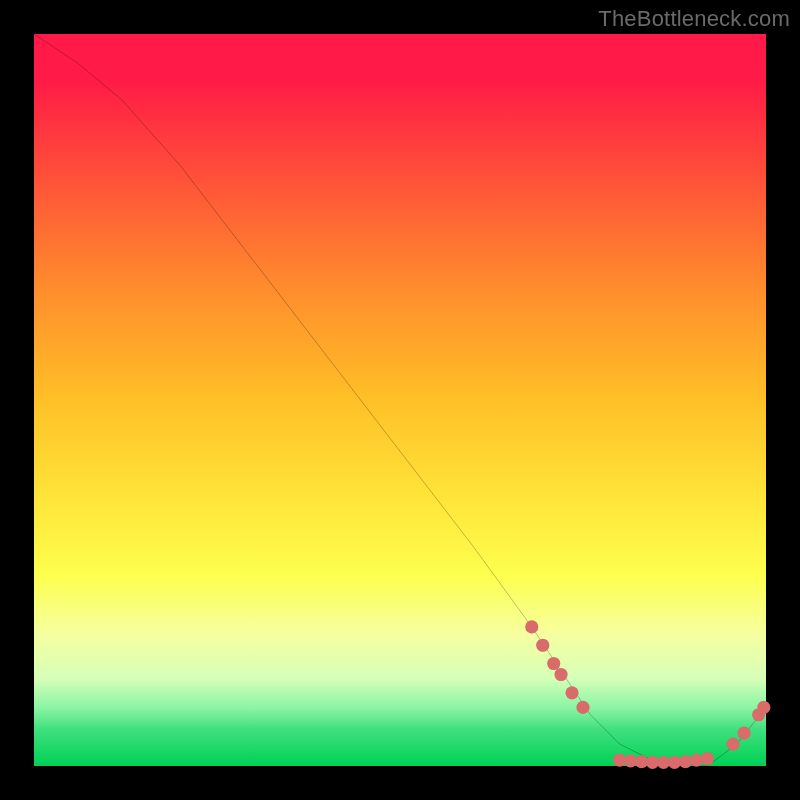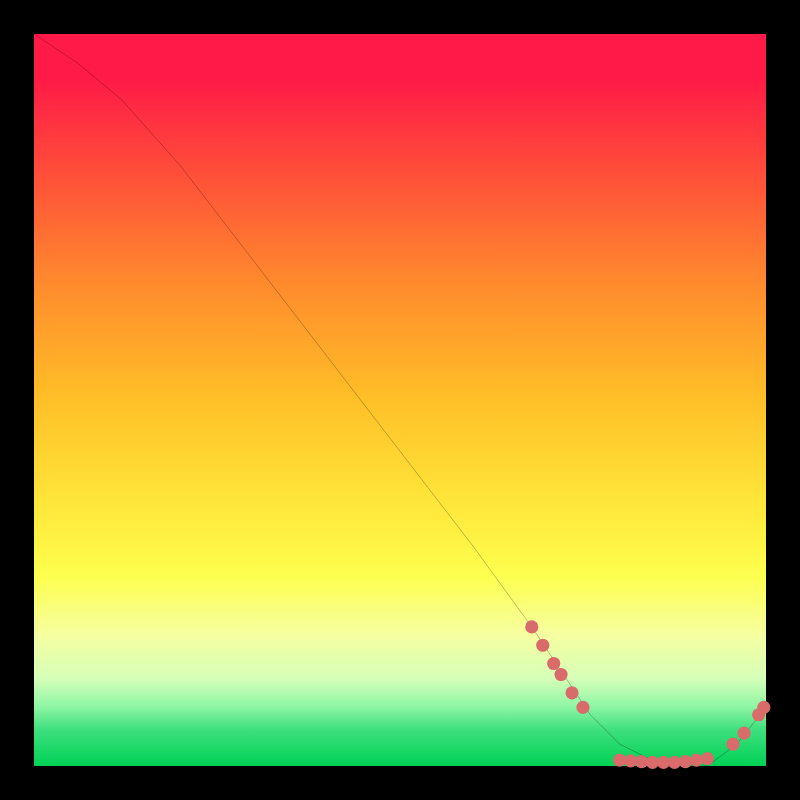--- a/index.html
+++ b/index.html
@@ -58,20 +58,21 @@
     inset: 0;
     width: 100%;
     height: 100%;
     overflow: visible;
   }
 </style>
 </head>
 <body>
 
 <div class="frame">
+  <div class="watermark">TheBottleneck.com</div>
   <div class="plot">
     <div class="gradient"></div>
     <svg class="curve" viewBox="0 0 100 100" preserveAspectRatio="none">
       <path id="curve-path" fill="none" stroke="#000" stroke-width="0.25" vector-effect="non-scaling-stroke" d="M 0 0 L 6 4 L 12 9 L 20 18 L 30 31 L 40 44 L 50 57 L 60 70 L 68 81 L 72 87 L 76 93 L 80 97 L 84 99 L 88 100 L 92 100 L 96 97 L 100 92"></path>
       <g id="markers">
           <circle cx="68" cy="81" r="0.9" fill="#d96b6b"></circle>
           <circle cx="69.5" cy="83.5" r="0.9" fill="#d96b6b"></circle>
           <circle cx="71" cy="86" r="0.9" fill="#d96b6b"></circle>
           <circle cx="72" cy="87.5" r="0.9" fill="#d96b6b"></circle>
           <circle cx="73.5" cy="90" r="0.9" fill="#d96b6b"></circle>

